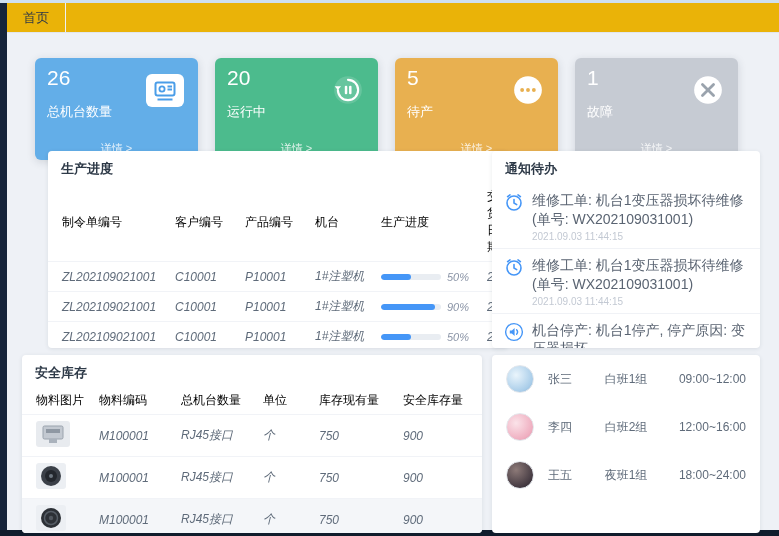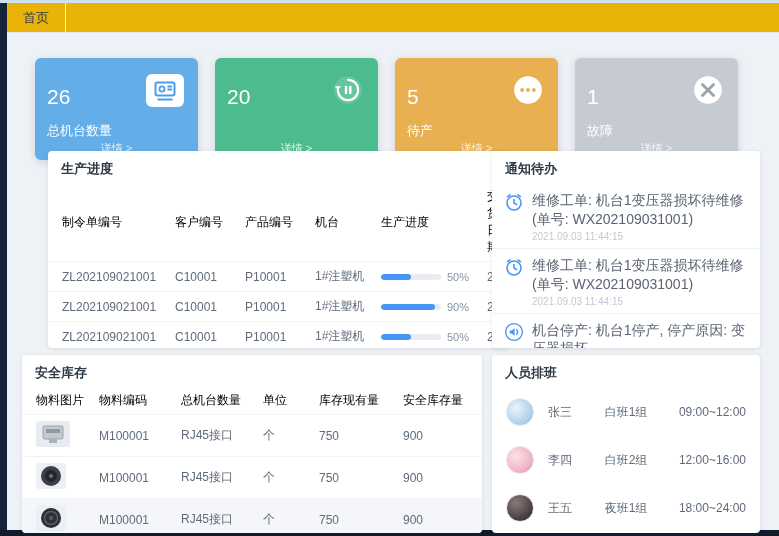--- a/index.html
+++ b/index.html
@@ -11,41 +11,41 @@
   .bottom-strip { position:absolute; left:0; bottom:0; width:100%; height:6px; background:#101c2c; }
 
   .tabbar { position:absolute; left:7px; top:0; right:0; height:30px; background:#eab308;
             border-bottom:1px solid #e1e6ee; display:flex; align-items:center; }
   .tab { padding:0 16px; font-size:13px; color:#303a46; height:100%; display:flex; align-items:center;
          border-right:1px solid #eef1f5; cursor:pointer; }
 
   
   .cards { position:absolute; left:35px; top:55px; display:flex; gap:17px; }
   .card { position:relative; width:163px; height:102px; border-radius:6px; color:#fff;
-          box-shadow:0 2px 8px rgba(31,45,61,.15); padding:27px 12px; }
+          box-shadow:0 2px 8px rgba(31,45,61,.15); padding:8px 12px; }
   .card-num { font-size:21px; font-weight:500; line-height:1.15; }
   .card-label { font-size:13px; margin-top:13px; }
   .card-iconbox { position:absolute; right:14px; top:16px; }
   .icon-plate { width:38px; height:33px; background:#fff; border-radius:6px; display:flex;
                 align-items:center; justify-content:center; }
   .card-detail { position:absolute; bottom:4px; left:0; width:100%; text-align:center;
                  font-size:11px; color:rgba(255,255,255,.82); cursor:pointer; }
 
   
   .panel { position:absolute; background:#fff; border-radius:4px;
            box-shadow:0 1px 4px rgba(31,45,61,.10); overflow:hidden; }
   .panel-title { font-size:13px; font-weight:600; color:#2e3a48; padding:9px 13px 6px; }
   .p-production { left:22px; top:148px; width:460px; height:197px;margin-left:26px; }
   .p-notices    { left:492px; top:148px; width:268px; height:197px; }
   .p-inventory  { left:22px; top:352px; width:460px; height:178px; }
   .p-staff      { left:492px; top:352px; width:268px; height:178px; }
 
   table { border-collapse:collapse; width:100%; table-layout:fixed; }
   th { font-size:12px; font-weight:400; color:#000000; text-align:left; padding:4px 5px 5px; }
-  td { font-size:12px; color:#5f6b7a; padding:6px 5px; white-space:nowrap; overflow:hidden; }
+  td { font-size:12px; color:#5f6b7a; padding:6px 5px; white-space:nowrap; overflow:hidden;font-style:italic; }
   tbody tr { border-top:1px solid #f1f3f7; }
   th:first-child, td:first-child { padding-left:14px; }
 
   .prog-cell { display:flex; align-items:center; gap:6px; }
   .bar-track { width:60px; height:6px; border-radius:3px; background:#e9edf2; overflow:hidden; flex:none; }
   .bar-fill { height:100%; border-radius:3px; }
   .prog-label { font-size:11px; color:#8a94a6; }
 
   
   .notice-item { display:flex; gap:8px; padding:7px 12px 6px; border-bottom:1px solid #f0f2f6; cursor:pointer; }
@@ -92,20 +92,21 @@
               <path d="M13.5 5.5h4.5M13.5 8.5h4.5" stroke="#4a9de8" stroke-width="1.8"></path>
               <path d="M3.5 18.5h15" stroke="#4a9de8" stroke-width="2"></path>
             </svg>
         </span>
       </div>
       <div class="card-detail">详情 &gt;</div>
     </div>
 
     <div class="card" style="background-color: rgb(76, 187, 141);">
       <div class="card-num">20</div>
+      <div class="card-label">运行中</div>
       <div class="card-iconbox">
         <svg width="32" height="32" viewBox="0 0 30 30">
             <circle cx="15" cy="15" r="13" fill="rgba(255,255,255,.15)"></circle>
             <path d="M15 5.5a9.5 9.5 0 1 1-9.5 9.5" fill="none" stroke="#fff" stroke-width="2" stroke-linecap="round"></path>
             <path d="M5.5 15l-3-3.4h6z" fill="#fff"></path>
             <rect x="12" y="11" width="2.3" height="8" rx="1" fill="#fff"></rect>
             <rect x="16" y="11" width="2.3" height="8" rx="1" fill="#fff"></rect>
           </svg>
       </div>
       <div class="card-detail">详情 &gt;</div>
@@ -331,21 +332,20 @@
           <td>RJ45接口</td>
           <td>个</td>
           <td>750</td>
           <td>900</td>
         </tr>
       </tbody>
     </table>
   </div>
 
   <div class="panel p-staff">
-    <div class="panel-title">人员排班</div>
 
     <div class="staff-row">
       <span class="avatar av1"></span>
       <span class="staff-name">张三</span>
       <span class="staff-shift">白班1组</span>
       <span class="staff-time">09:00~12:00</span>
     </div>
     <div class="staff-row">
       <span class="avatar av2"></span>
       <span class="staff-name">李四</span>

